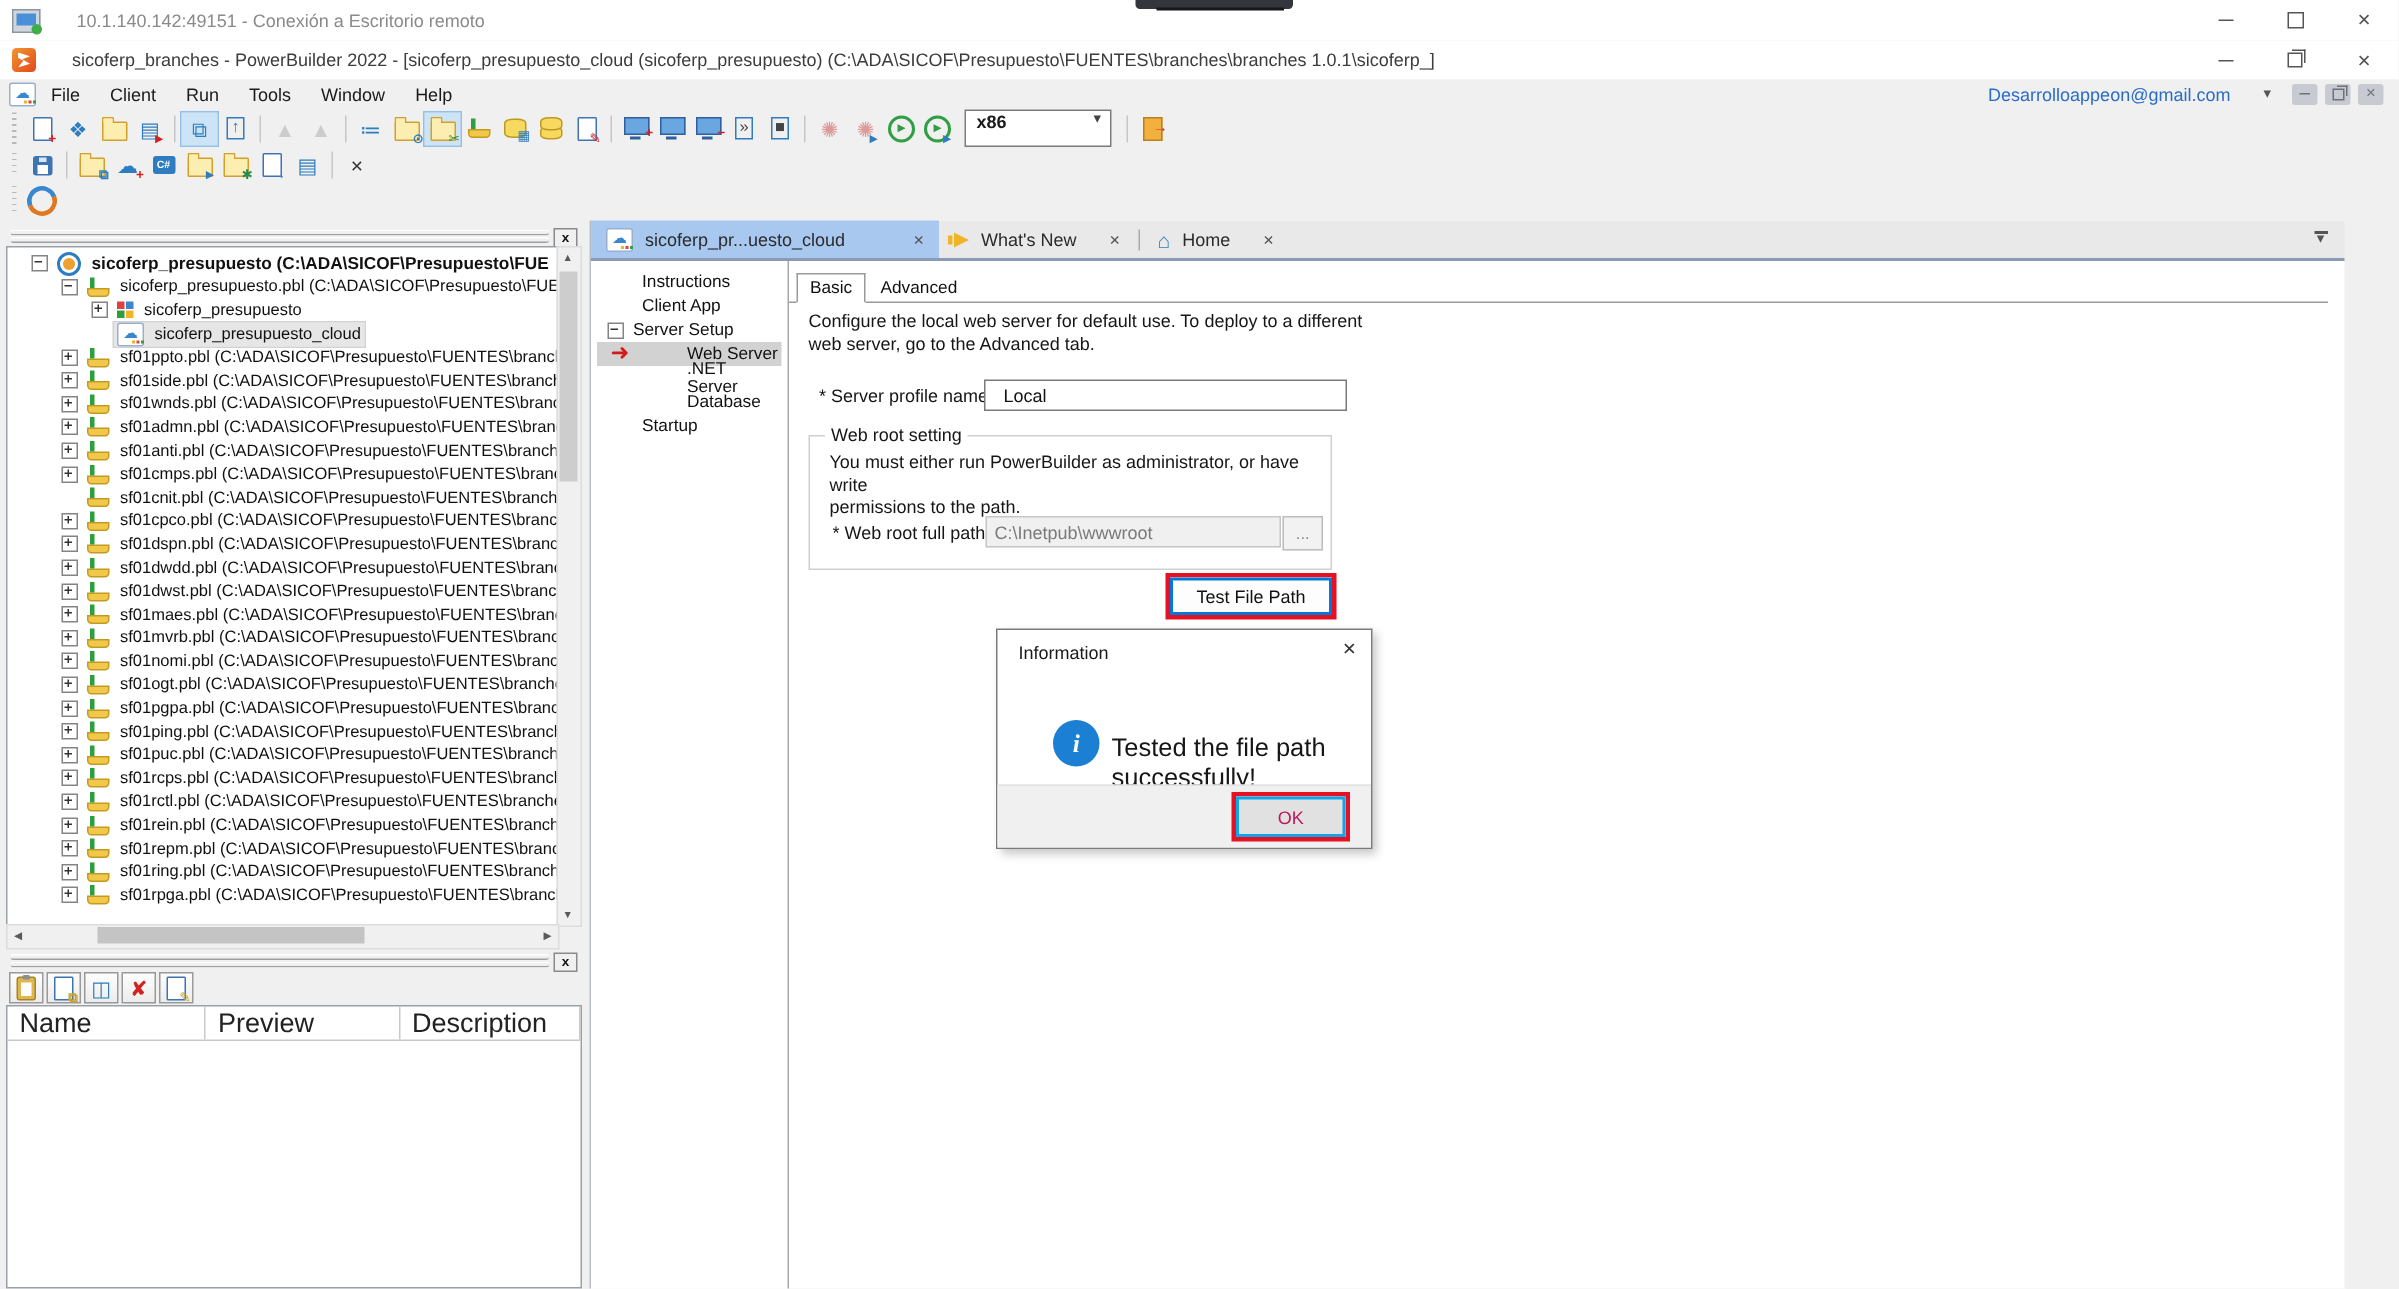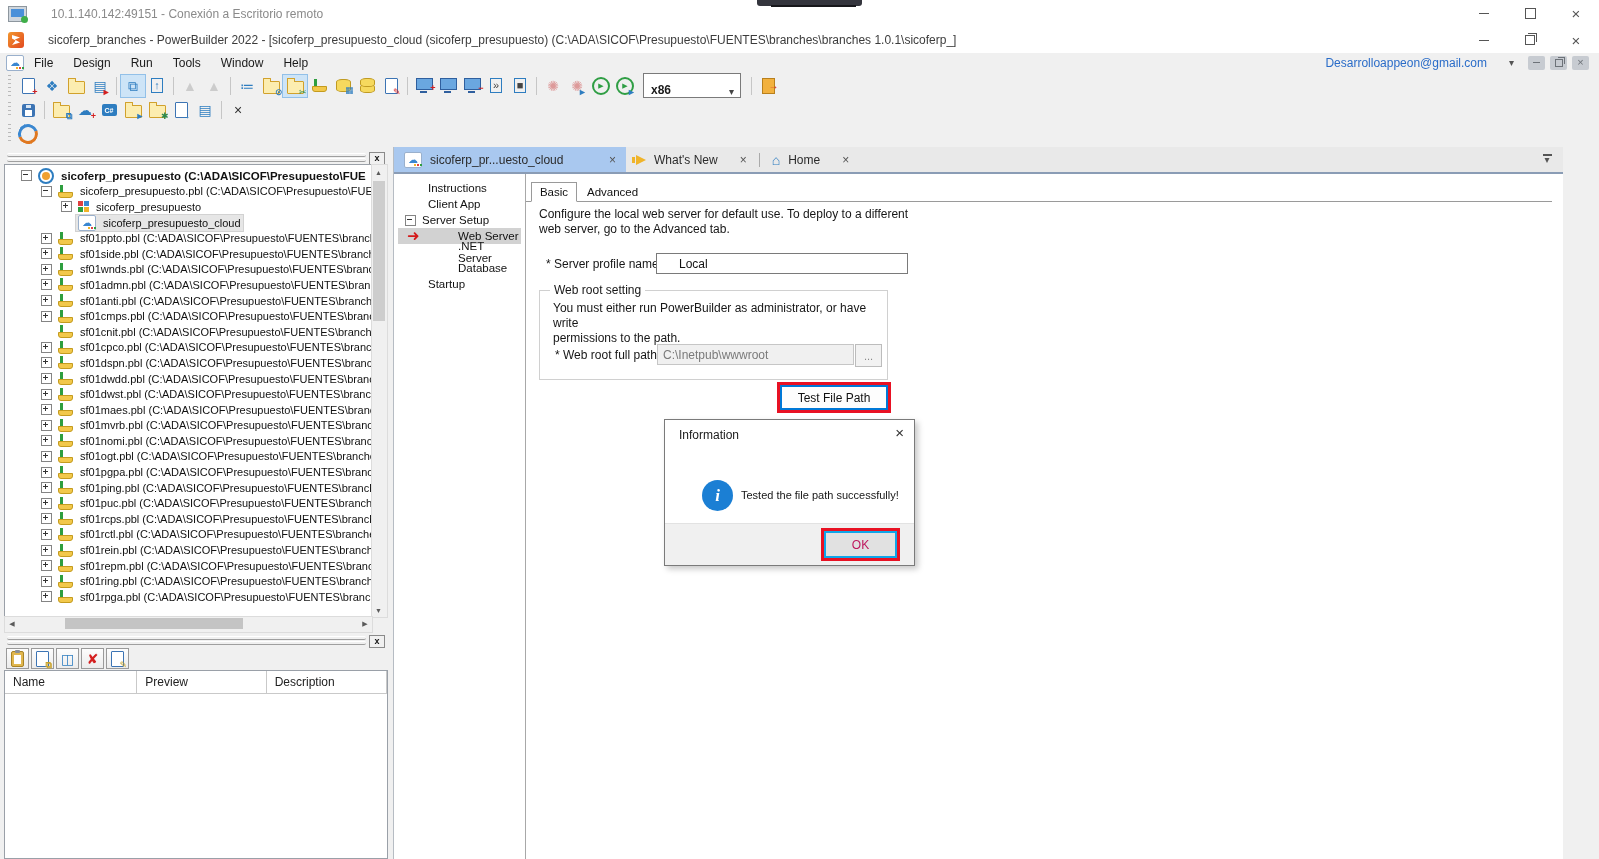--- a/index.html
+++ b/index.html
@@ -71,21 +71,21 @@
   .k-cloudapp::after{content:"";position:absolute;right:2px;bottom:1px;width:2px;height:2px;background:#e04040;box-shadow:-3px 0 0 #f0b429,3px 0 0 #2e9e3f}
   .k-swirl{width:14px;height:14px;border-radius:50%;border:3px solid #e07820;border-top-color:#3a87d0;border-left-color:#3a87d0;transform:rotate(25deg)}
   .k-door{width:11px;height:14px;background:#f2b13e;border:1px solid #b9801c}
   .k-door::after{content:"→";position:absolute;right:-5px;top:2px;font-size:10px;color:#d42020;font-weight:bold}
   .k-clip{width:11px;height:14px;background:#e0b64e;border:1px solid #a98426;border-radius:2px}
   .k-clip::before{content:"";position:absolute;left:2px;top:3px;width:7px;height:9px;background:#fff}
   .k-clip::after{content:"";position:absolute;left:3px;top:-2px;width:5px;height:3px;background:#8a8f96;border-radius:1px}
   .k-csharp{width:15px;height:12px;background:#2e7dc0;color:#fff;font-size:7px;font-weight:bold;border-radius:2px}
   .k-mega{width:0;height:0;border-top:5px solid transparent;border-bottom:5px solid transparent;border-left:10px solid #f0b429}
   .k-mega::after{content:"";position:absolute;left:-14px;top:-3px;width:3px;height:6px;background:#f0b429}
-  #combo{width:96px;height:23px;background:#fff;border:1px solid #7a7a7a;display:flex;align-items:flex-end;margin:0 6px;flex:none}
+  #combo{width:96px;height:23px;background:#fff;border:1px solid #7a7a7a;display:flex;align-items:flex-start;margin:0 6px;flex:none}
   #combo .val{font-size:12px;font-weight:bold;color:#1a1a1a;padding-left:7px;flex:1}
   #combo .dd{color:#444;font-size:10px;padding-right:6px}
   
   #work{position:absolute;left:0;top:147px;width:1599px;height:712px;background:#f0f0f0}
   .grip{position:relative;height:13px}
   .grip::before,.grip::after{content:"";position:absolute;left:3px;right:22px;height:2px;border-top:1px solid #ffffff;border-bottom:1px solid #9f9f9f;border-radius:2px}
   .grip::before{top:2px}.grip::after{top:7px}
   .panelx{position:absolute;right:3px;top:1px;width:14px;height:11px;border:1px solid #8a8a8a;background:#f0f0f0;display:flex;align-items:center;justify-content:center}
   .panelx::before{content:"x";font-size:9px;font-weight:bold;color:#111;margin-top:-2px}
   
@@ -103,21 +103,21 @@
   .vscroll .sa{position:absolute;left:0;width:13px;height:14px;display:flex;align-items:center;justify-content:center;color:#5a5a5a;font-size:7px}
   .vscroll .thumb{position:absolute;left:1px;width:12px;background:#cdcdcd}
   .hscroll{position:absolute;height:15px;background:#f0f0f0;border:1px solid #dcdcdc}
   .hscroll .sa{position:absolute;top:0;height:13px;width:14px;display:flex;align-items:center;justify-content:center;color:#5a5a5a;font-size:7px}
   .hscroll .thumb{position:absolute;top:1px;height:11px;background:#c4c4c4}
   
   #botpanel{position:absolute;left:4px;top:487px;width:384px;height:225px}
   #cliptb{position:absolute;left:2px;top:14px;height:21px;display:flex;align-items:center}
   #cliptb .tbtn{width:21px;height:19px;border:1px solid #9a9a9a;background:linear-gradient(#fdfdfd,#ececec);margin-right:2px}
   #clipbox{position:absolute;left:0;top:36px;right:0;bottom:0;background:#fff;border:1px solid #9aa0a8}
-  #cliphead{display:flex;height:22px;border-bottom:1px solid #c9c9c9;font-size:12px;color:#222}
+  #cliphead{display:flex;height:22px;border-bottom:1px solid #c9c9c9;font-size:18px;color:#222}
   #cliphead .hc{display:flex;align-items:center;padding-left:8px;border-right:1px solid #c9c9c9;box-sizing:border-box}
   
   #doc{position:absolute;left:393px;top:0;width:1170px;height:712px;background:#fff;border-left:1px solid #b6bcc3}
   #tabstrip{position:absolute;left:0;top:0;width:100%;height:25px;background:#e9e9e9;border-bottom:2px solid #8a9cb5;display:flex;align-items:stretch}
   .dtab{display:flex;align-items:center;gap:8px;padding:0 10px;font-size:12px;color:#2b2b2b}
   .dtab.active{background:#a9c8ef;width:212px}
   .dtab .x{color:#555;font-size:12px;margin-left:14px}
   .dtab.active .x{margin-left:auto}
   .tabsep{width:1px;height:14px;background:#aaa;align-self:center;margin:0 2px}
   #tabchev{margin-left:auto;width:34px;display:flex;align-items:center;justify-content:center;color:#555;font-size:10px;position:relative}
@@ -131,36 +131,36 @@
   .nitem.sel{background:#d2d2d2}
   .nitem.sel .arrow{position:absolute;left:9px;color:#d41a1a;font-weight:bold;font-size:15px;line-height:0}
   
   #content-tabs{position:absolute;left:132px;top:35px;right:12px;height:19px;border-bottom:1px solid #9a9a9a;display:flex;padding-left:5px}
   .stab{font-size:11.5px;color:#111;display:flex;align-items:center;justify-content:center}
   .stab.active{background:#fff;border:1px solid #9a9a9a;border-bottom:1px solid #fff;width:44px;margin-bottom:-1px}
   .stab.plain{padding:0 10px}
   #desc{position:absolute;left:145px;top:60px;width:400px;font-size:12px;color:#161616;line-height:15px;white-space:pre-line}
   .flabel{font-size:12px;color:#161616}
   #profrow-label{position:absolute;left:152px;top:110px}
-  #prof-input{position:absolute;left:262px;top:106px;width:228px;height:19px;border:1px solid #7a7a7a;background:#fff;font-size:12px;color:#111;display:flex;align-items:center;padding-left:22px}
+  #prof-input{position:absolute;left:262px;top:106px;width:228px;height:19px;border:1px solid #7a7a7a;background:#fff;font-size:12px;color:#111;display:flex;align-items:center;padding-left:12px}
   #groupbox{position:absolute;left:145px;top:143px;width:347px;height:88px;border:1px solid #d0d0d0}
   #groupbox .legend{position:absolute;left:10px;top:-8px;background:#fff;padding:0 4px;font-size:12px;color:#161616}
   #group-note{position:absolute;left:13px;top:10px;width:330px;font-size:12px;color:#161616;line-height:15px;white-space:pre-line}
   #path-label{position:absolute;left:15px;top:57px}
   #path-input{position:absolute;left:117px;top:53px;width:190px;height:19px;border:1px solid #c6c6c6;background:#f0f0f0;font-size:12px;color:#7a7a7a;display:flex;align-items:center;padding-left:5px}
   #browse-btn{position:absolute;left:315px;top:53px;width:25px;height:21px;border:1px solid #bcbcbc;background:#f2f2f2;color:#8a8a8a;font-size:11px;display:flex;align-items:center;justify-content:center}
   .redbox{border:3px solid #e81123;box-sizing:border-box}
   #testbox{position:absolute;left:383px;top:235px;width:114px;height:31px}
   #test-btn{width:100%;height:100%;background:#fdfdfd;border:2px solid #0078d7;box-sizing:border-box;display:flex;align-items:center;justify-content:center;font-size:12px;color:#111}
   
   #dialog{position:absolute;left:270px;top:272px;width:249px;height:145px;background:#fff;border:1px solid #7a7a7a;box-shadow:3px 3px 6px rgba(0,0,0,.22)}
   #dlg-title{position:absolute;left:14px;top:8px;font-size:12px;color:#1a1a1a}
   #dlg-close{position:absolute;right:10px;top:4px;font-size:15px;color:#333}
   #dlg-icon{position:absolute;left:37px;top:60px;width:31px;height:31px;border-radius:50%;background:#1b7fd4;color:#fff;display:flex;align-items:center;justify-content:center;font-family:"Liberation Serif","DejaVu Serif",serif;font-style:italic;font-weight:bold;font-size:17px}
-  #dlg-msg{position:absolute;left:76px;top:69px;font-size:11px;color:#161616}
+  #dlg-msg{position:absolute;left:76px;top:69px;font-size:17px;color:#161616}
   #dlg-footer{position:absolute;left:0;bottom:0;width:100%;height:41px;background:#f0f0f0;border-top:1px solid #e2e2e2}
   #okbox{position:absolute;left:156px;top:108px;width:79px;height:33px}
   #ok-btn{width:100%;height:100%;background:#e1e1e1;border:2px solid #0ea5e9;box-sizing:border-box;display:flex;align-items:center;justify-content:center;font-size:12px;color:#be185d}
   #rightstrip{position:absolute;left:1563px;top:0;width:36px;height:712px;background:#f0f0f0}
 </style>
 </head>
 <body>
 
 <div id="rdpbar">
   <span class="rdp-ico"></span>
@@ -192,21 +192,21 @@
     <span class="wbtn">
         <span class="g-close">×</span>
       </span>
   </div>
 </div>
 
 <div id="menubar">
   <span class="ic k-cloudapp" style="margin-left:6px">☁</span>
   <span id="menu-items" style="display:flex;height:100%">
       <span class="menu-item">File</span>
-      <span class="menu-item">Design</span>
+      <span class="menu-item">Client</span>
       <span class="menu-item">Run</span>
       <span class="menu-item">Tools</span>
       <span class="menu-item">Window</span>
       <span class="menu-item">Help</span>
     </span>
   <span id="account">Desarrolloappeon@gmail.com</span>
   <span class="caret">▾</span>
   <span class="mini">
       <span class="g-min"></span>
     </span>

